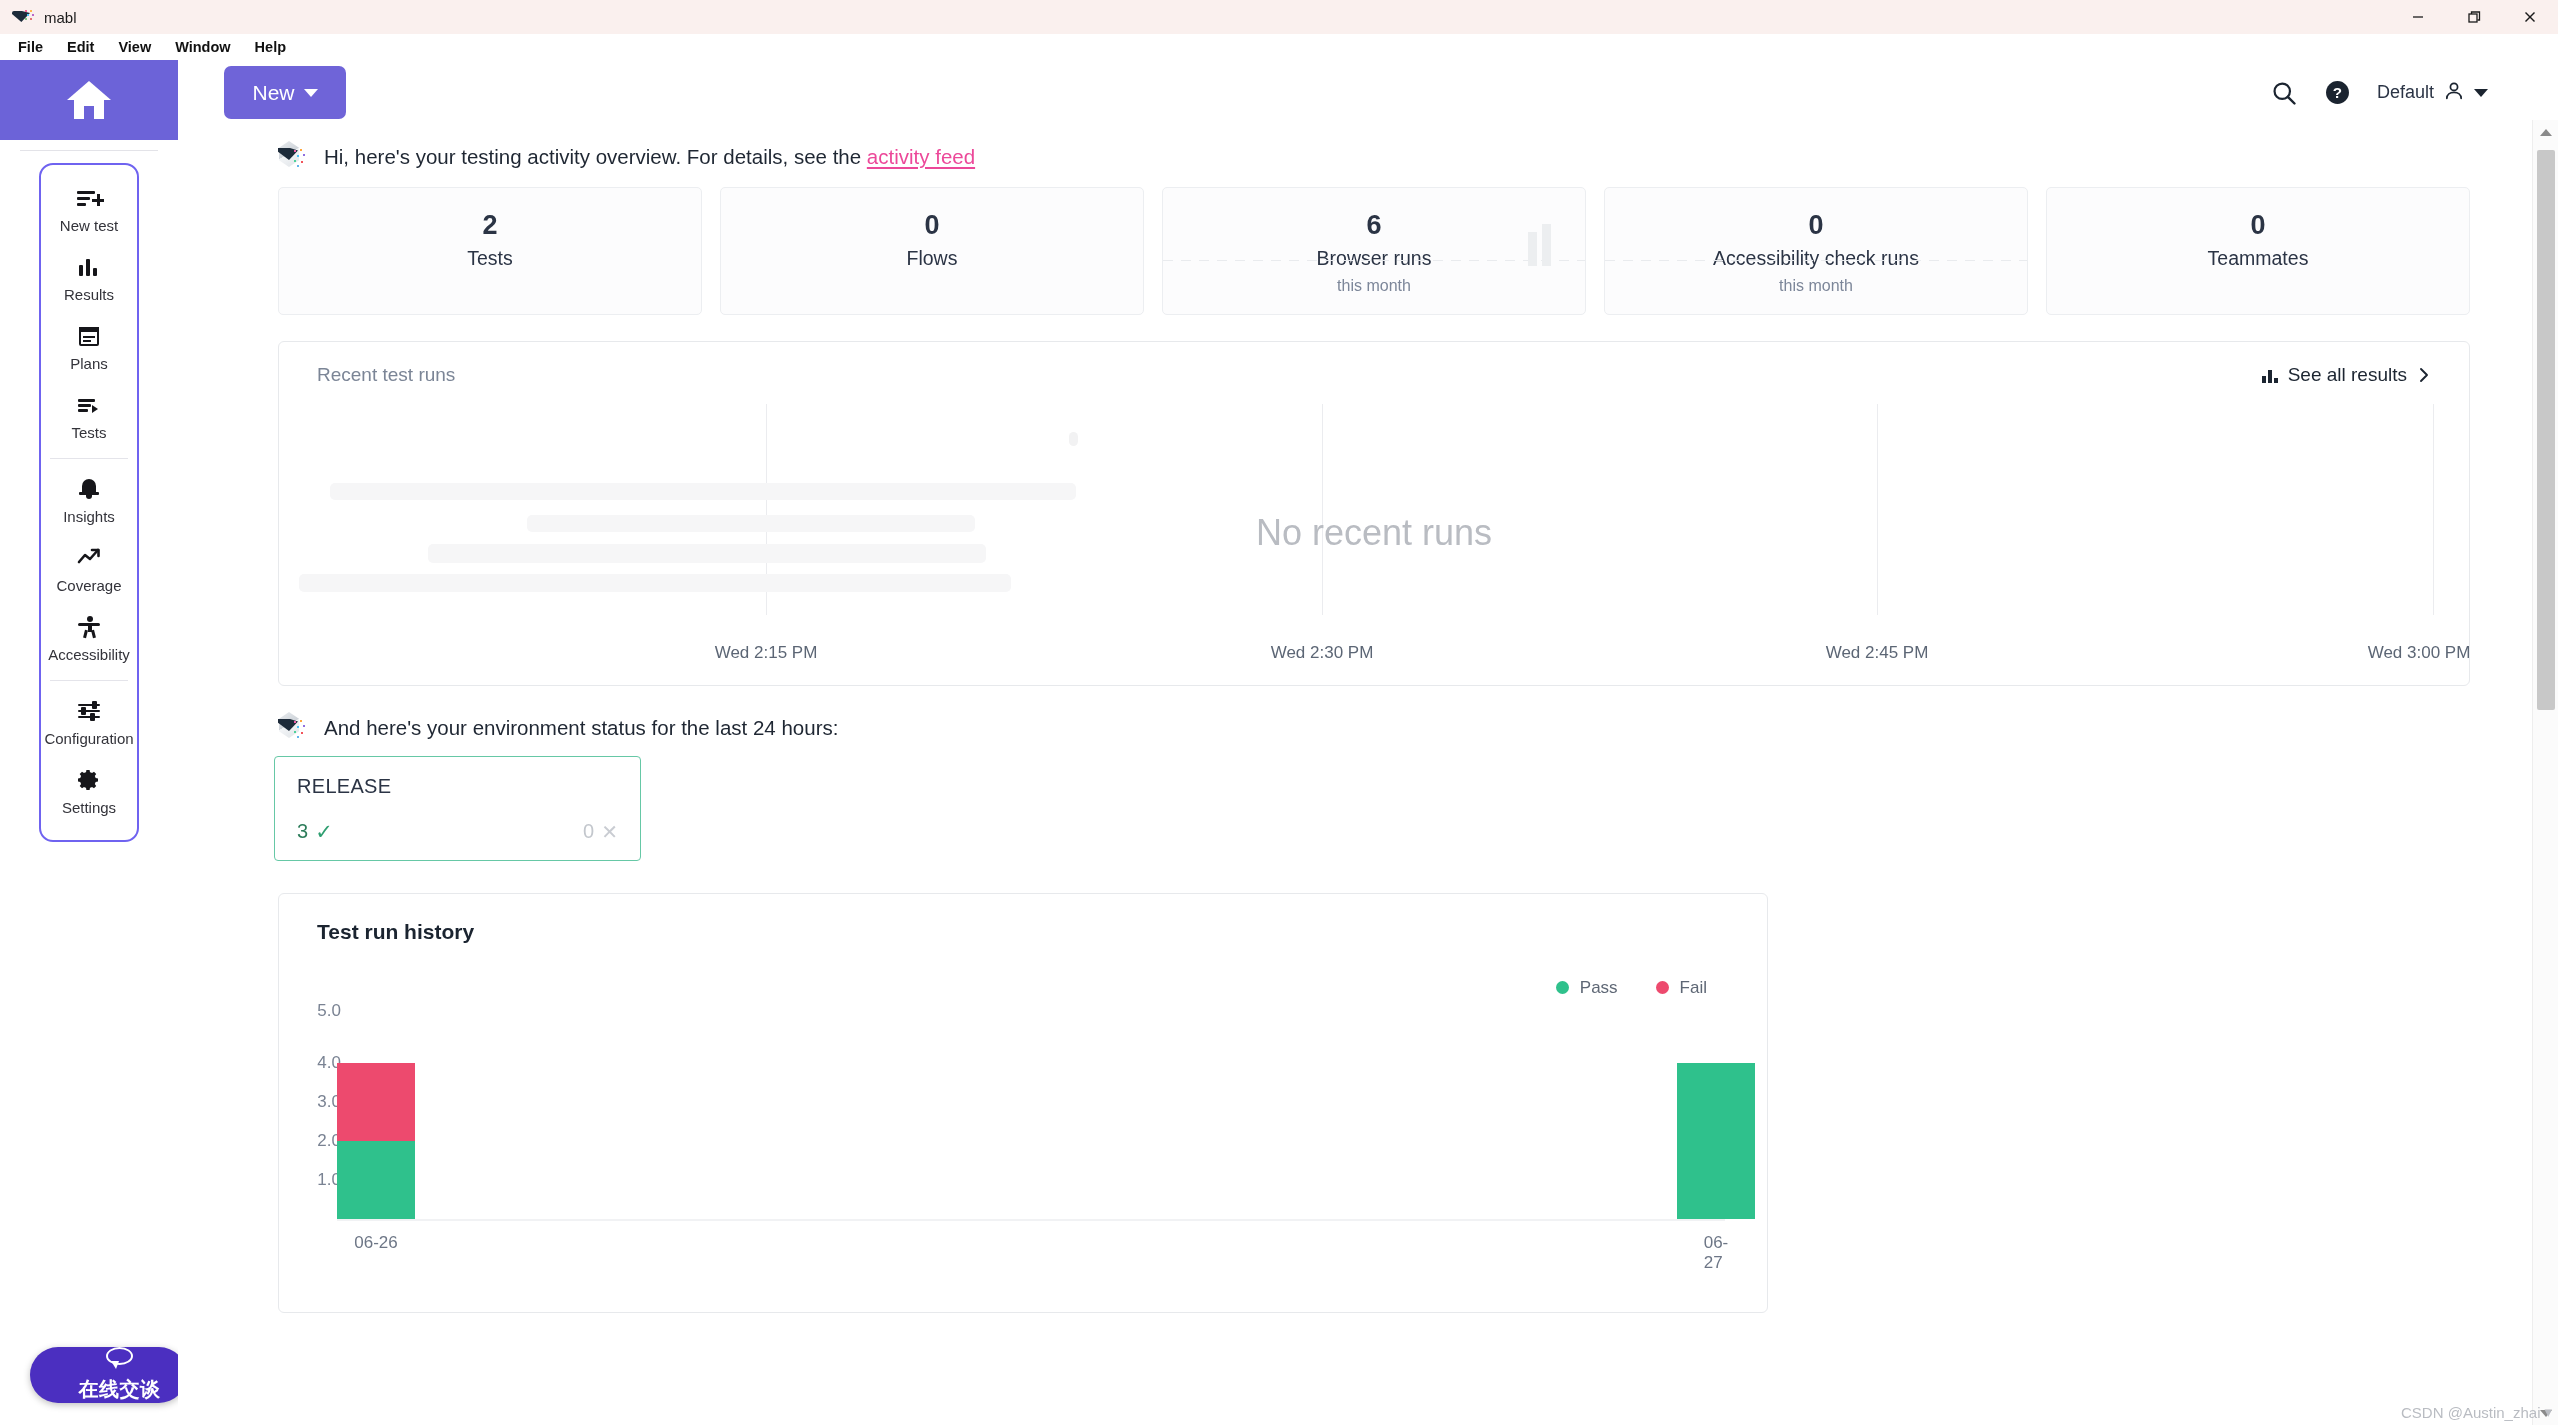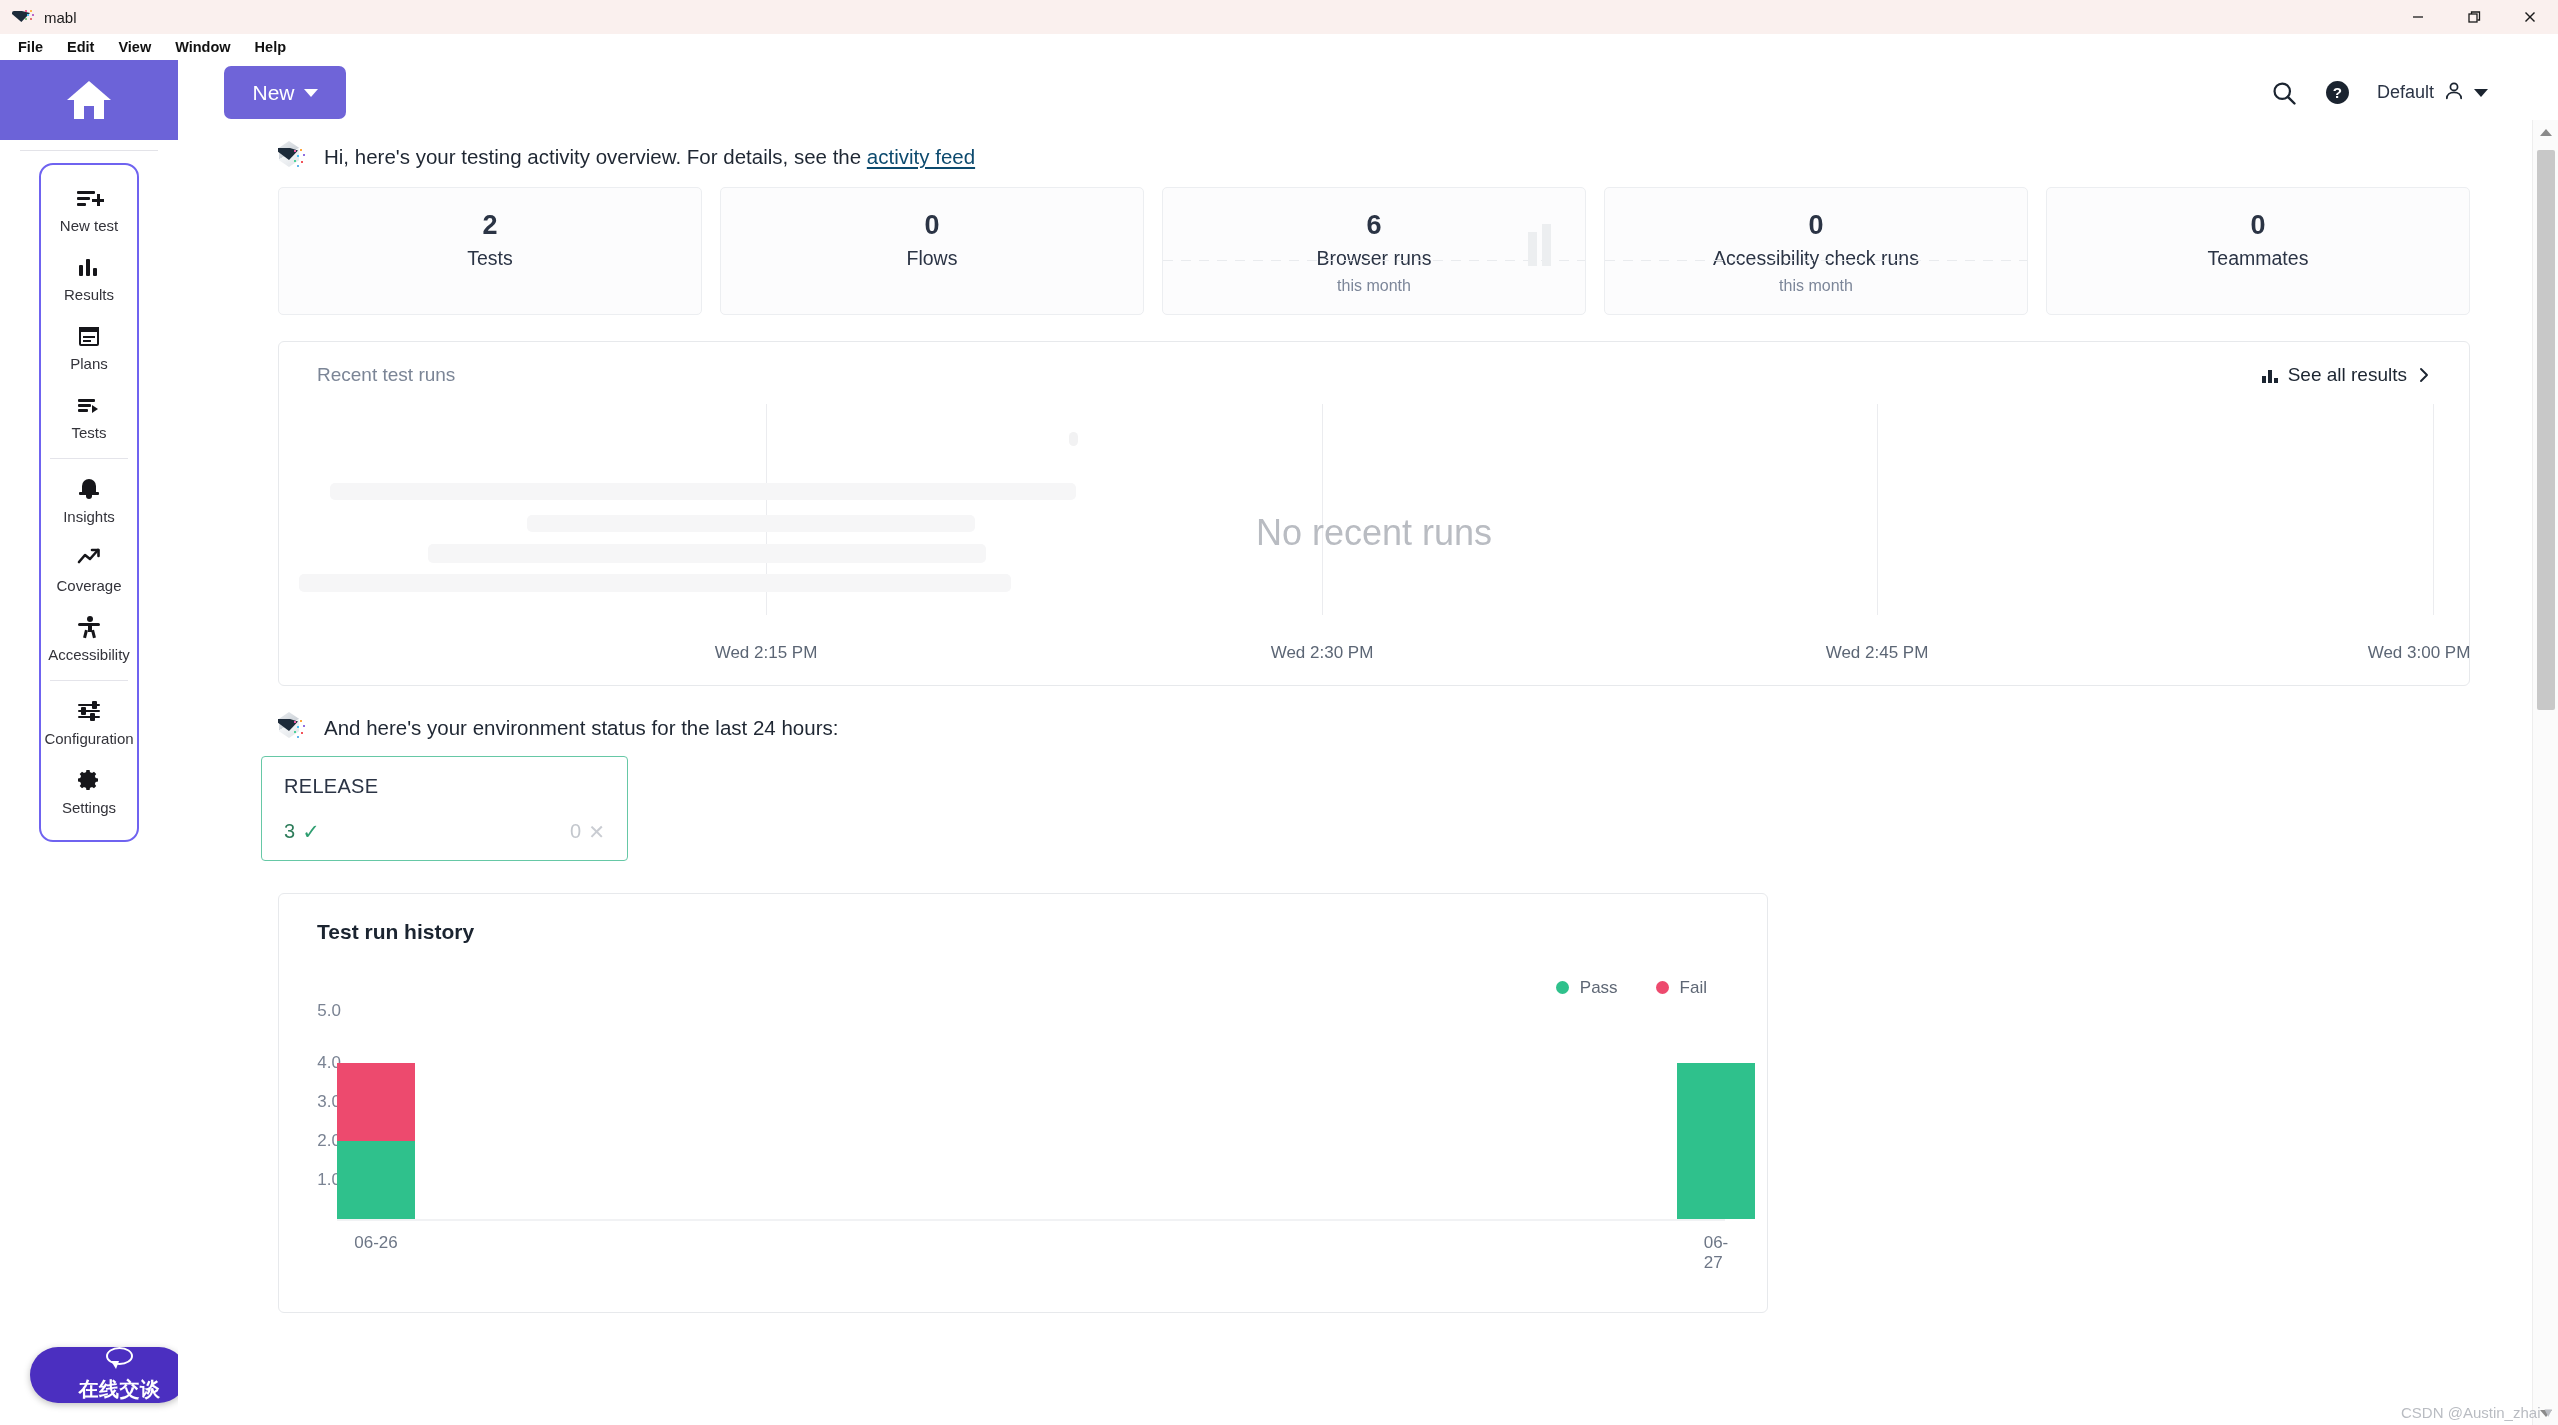--- a/index.html
+++ b/index.html
@@ -179,21 +179,21 @@
     background:
       radial-gradient(circle 1.5px at 2px 2px,  #ef5da8 99%, transparent),
       radial-gradient(circle 1.5px at 8px 1px,  #ffa63d 99%, transparent),
       radial-gradient(circle 1.5px at 5px 7px,  #4fc3f7 99%, transparent),
       radial-gradient(circle 1.5px at 11px 6px, #8e6fe0 99%, transparent),
       radial-gradient(circle 1.5px at 2px 12px, #4fd19a 99%, transparent),
       radial-gradient(circle 1.5px at 9px 13px, #f2545b 99%, transparent),
       radial-gradient(circle 1.5px at 5px 17px, #63b3ed 99%, transparent);
   }
   .hello-text { font-size: 20.5px; color: #1f2733; }
-  .hello-text a { color:#0c4a6e; text-decoration: underline; text-underline-offset: 3px; }
+  .hello-text a { color:#ec4899; text-decoration: underline; text-underline-offset: 3px; }
 
   
   .stats { display:flex; gap: 18px; padding: 0 0 0 54px; }
   .stat {
     flex: 1; height: 128px; background: #fcfcfd; border: 1px solid #eceef1;
     border-radius: 5px; display:flex; flex-direction:column; align-items:center;
     padding-top: 22px; position: relative; overflow:hidden;
   }
   .stat-num { font-size: 27px; font-weight: 700; color: #2b3445; line-height: 1.15; }
   .stat-lbl { font-size: 19.5px; color: #2b3445; margin-top: 6px; }
@@ -225,21 +225,21 @@
   .norecent {
     position:absolute; left: 0; right: 0; top: 108px; text-align:center;
     font-size: 36px; color: #b9bcc2; font-weight: 300;
   }
   .xtick { position:absolute; bottom: 22px; font-size: 17px; color:#5c6675; transform: translateX(-50%); white-space:nowrap; }
 
   
   .env-row { display:flex; align-items:center; gap: 16px; padding: 26px 0 12px 54px; }
   .env-text { font-size: 20.5px; color:#1f2733; }
   .env-card {
-    margin-left: 37px; width: 367px; height: 105px;
+    margin-left: 50px; width: 367px; height: 105px;
     border: 1px solid #66c8a6; border-radius: 4px; background:#fff; position:relative;
     padding: 18px 22px 0 22px;
   }
   .env-name { font-size: 20px; color:#2b3445; letter-spacing:.3px; }
   .env-counts { position:absolute; left: 22px; right: 22px; bottom: 17px; display:flex; align-items:center; }
   .env-pass { font-size: 20px; color:#2e7d5b; display:flex; align-items:center; gap:7px; }
   .env-fail { margin-left:auto; font-size: 20px; color:#c3c7cd; display:flex; align-items:center; gap:7px; }
   .tickmark { color:#2e9e70; font-size:21px; line-height:1; }
   .xmark { color:#c9ccd2; font-size:20px; line-height:1; }
 

